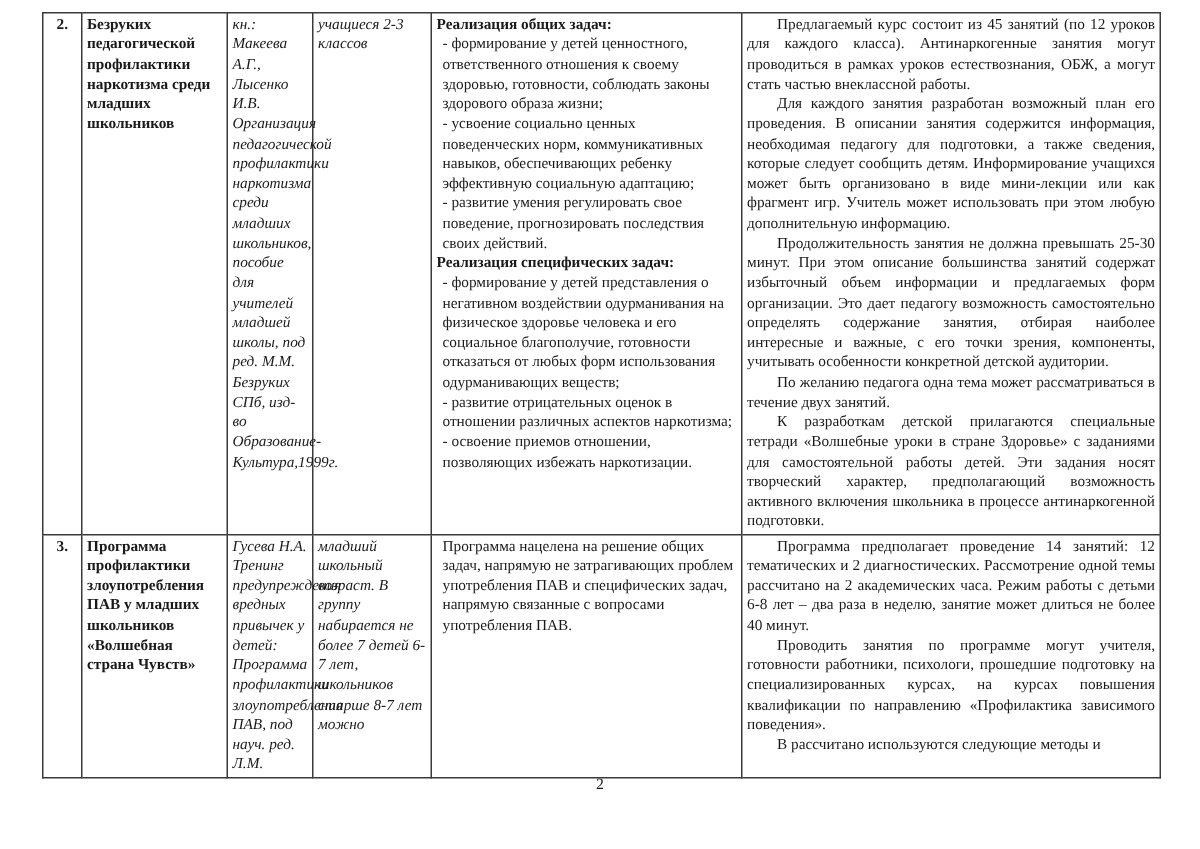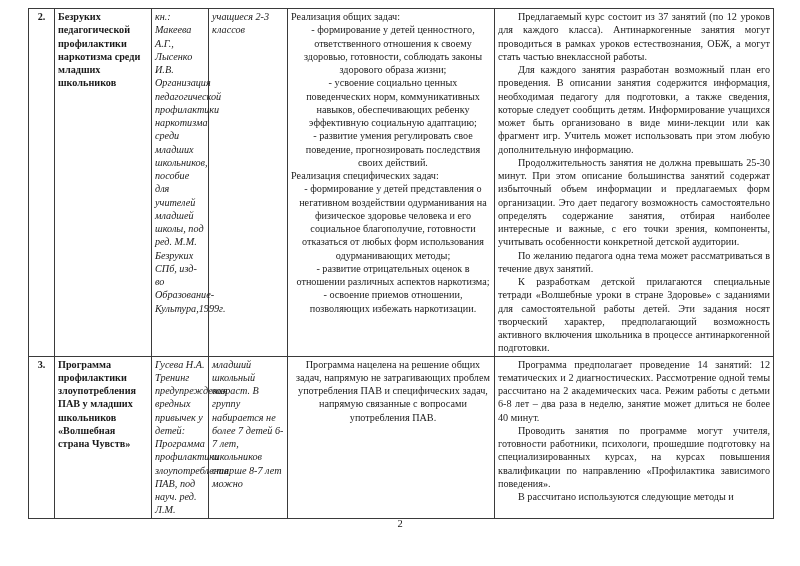--- a/index.html
+++ b/index.html
@@ -71,22 +71,22 @@
     padding-left: 5px;
     padding-right: 5px;
   }
   .cell-desc p {
     margin: 0;
     text-indent: 20px;
   }
   .cell-tasks p {
     margin: 0;
   }
-  .cell-tasks .hdr { font-weight: normal; }
-  .cell-tasks .itm { padding-left: 4px; text-align: center; }
+  .cell-tasks .hdr { font-weight: bold; }
+  .cell-tasks .itm { padding-left: 4px; }
   .pagenum {
     position: absolute;
     top: 518px;
     left: 0;
     width: 800px;
     text-align: center;
     font-size: 10.5px;
     font-family: "Liberation Serif", "DejaVu Serif", serif;
   }
 </style>
@@ -110,26 +110,26 @@
         <td class="cell-num">2.</td>
         <td class="cell-name">Безруких педагогической профилактики наркотизма среди младших школьников</td>
         <td class="cell-src">кн.: Макеева А.Г., Лысенко И.В. Организация педагогической профилактики наркотизма среди младших школьников, пособие для учителей младшей школы, под ред. М.М. Безруких СПб, изд-во Образование-Культура,1999г.</td>
         <td class="cell-aud">учащиеся 2-3 классов</td>
         <td class="cell-tasks">
           <p class="hdr">Реализация общих задач:</p>
           <p class="itm">- формирование у детей ценностного, ответственного отношения к своему здоровью, готовности, соблюдать законы здорового образа жизни;</p>
           <p class="itm">- усвоение социально ценных поведенческих норм, коммуникативных навыков, обеспечивающих ребенку эффективную социальную адаптацию;</p>
           <p class="itm">- развитие умения регулировать свое поведение, прогнозировать последствия своих действий.</p>
           <p class="hdr">Реализация специфических задач:</p>
-          <p class="itm">- формирование у детей представления о негативном воздействии одурманивания на физическое здоровье человека и его социальное благополучие, готовности отказаться от любых форм использования одурманивающих методы;</p>
+          <p class="itm">- формирование у детей представления о негативном воздействии одурманивания на физическое здоровье человека и его социальное благополучие, готовности отказаться от любых форм использования одурманивающих веществ;</p>
           <p class="itm">- развитие отрицательных оценок в отношении различных аспектов наркотизма;</p>
           <p class="itm">- освоение приемов отношении, позволяющих избежать наркотизации.</p>
         </td>
         <td class="cell-desc">
-          <p>Предлагаемый курс состоит из 37 занятий (по 12 уроков для каждого класса). Антинаркогенные занятия могут проводиться в рамках уроков естествознания, ОБЖ, а могут стать частью внеклассной работы.</p>
+          <p>Предлагаемый курс состоит из 45 занятий (по 12 уроков для каждого класса). Антинаркогенные занятия могут проводиться в рамках уроков естествознания, ОБЖ, а могут стать частью внеклассной работы.</p>
           <p>Для каждого занятия разработан возможный план его проведения. В описании занятия содержится информация, необходимая педагогу для подготовки, а также сведения, которые следует сообщить детям. Информирование учащихся может быть организовано в виде мини-лекции или как фрагмент игр. Учитель может использовать при этом любую дополнительную информацию.</p>
           <p>Продолжительность занятия не должна превышать 25-30 минут. При этом описание большинства занятий содержат избыточный объем информации и предлагаемых форм организации. Это дает педагогу возможность самостоятельно определять содержание занятия, отбирая наиболее интересные и важные, с его точки зрения, компоненты, учитывать особенности конкретной детской аудитории.</p>
           <p>По желанию педагога одна тема может рассматриваться в течение двух занятий.</p>
           <p>К разработкам детской прилагаются специальные тетради «Волшебные уроки в стране Здоровье» с заданиями для самостоятельной работы детей. Эти задания носят творческий характер, предполагающий возможность активного включения школьника в процессе антинаркогенной подготовки.</p>
         </td>
       </tr>
 
       <tr>
         <td class="cell-num">3.</td>
         <td class="cell-name">Программа профилактики злоупотребления ПАВ у младших школьников «Волшебная страна  Чувств»</td>

